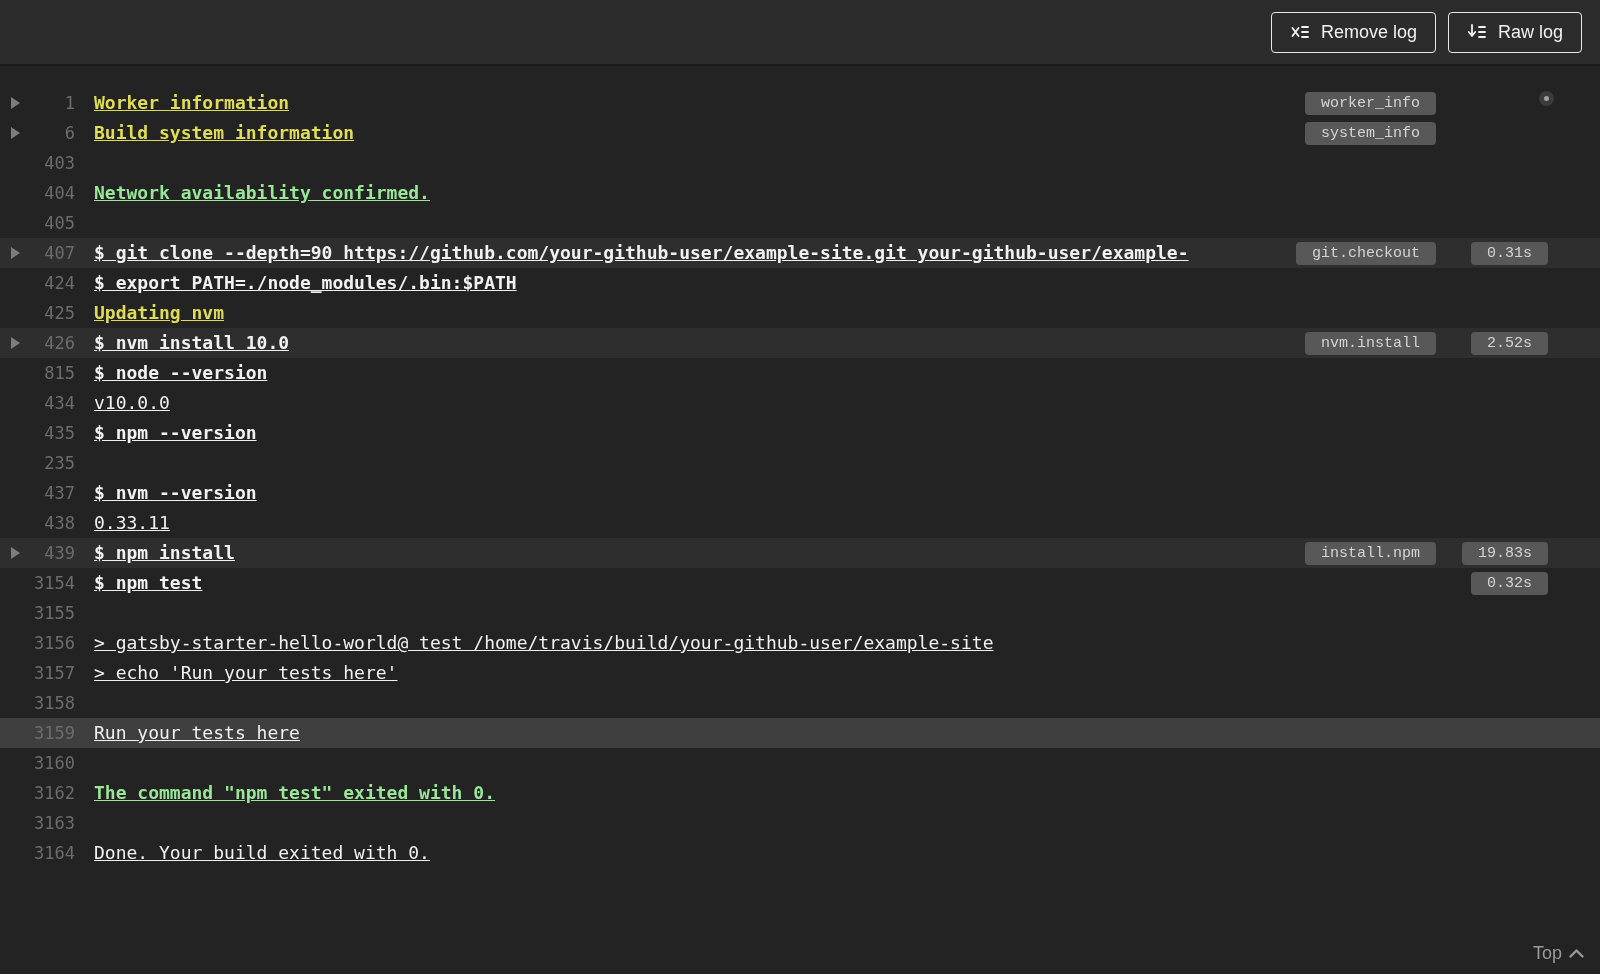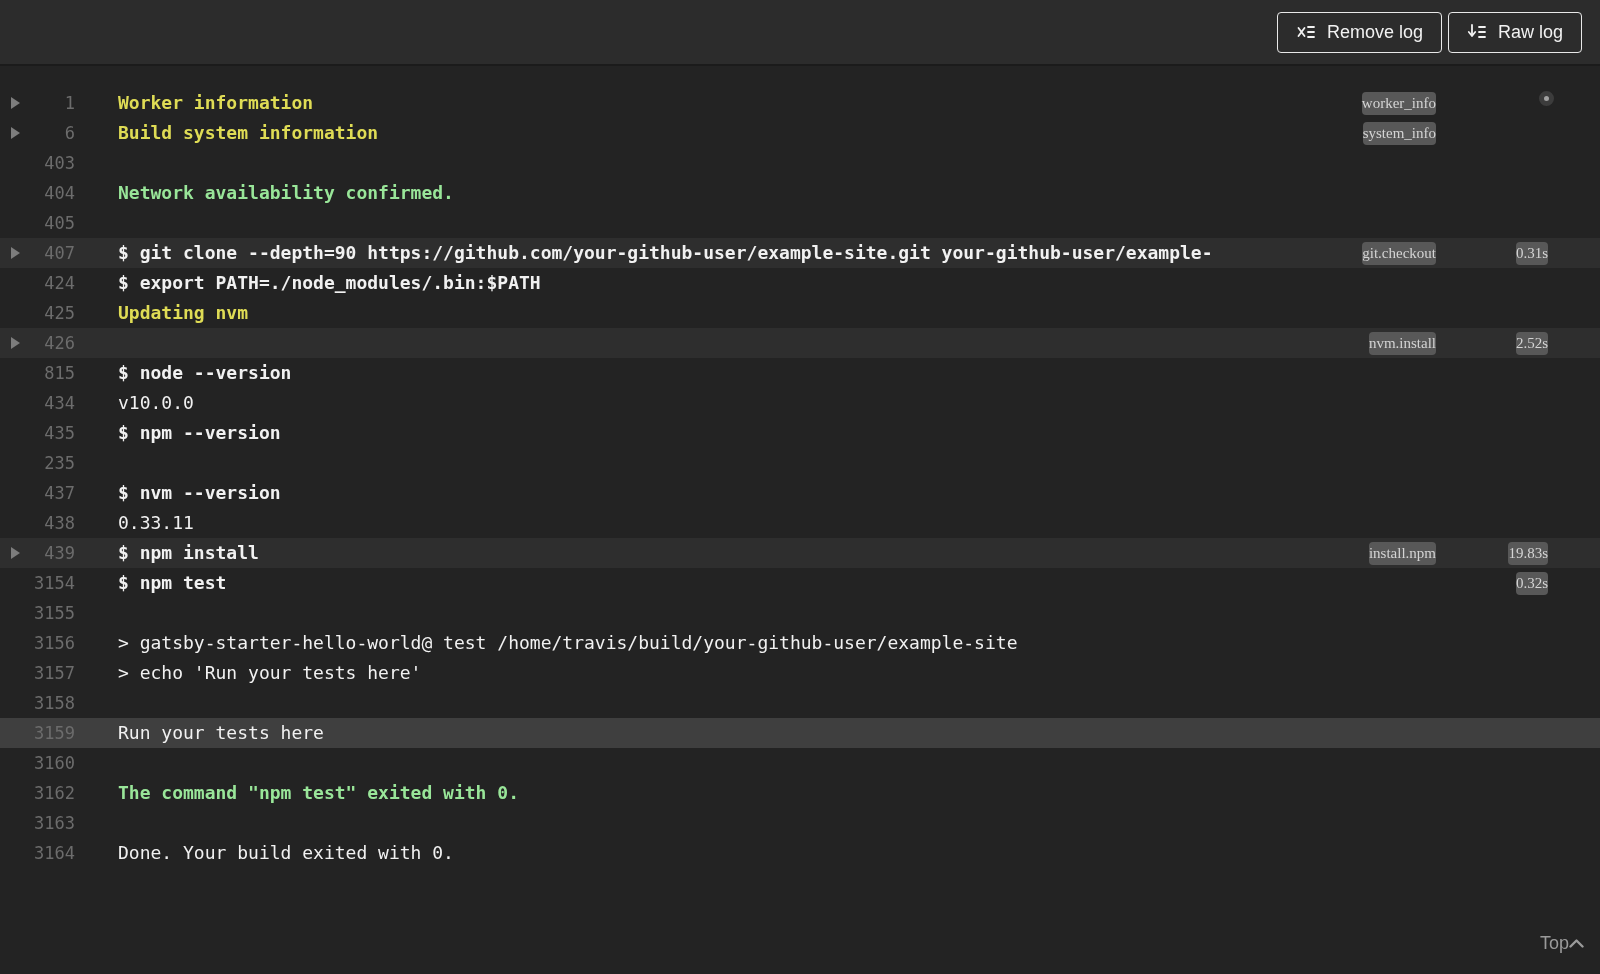--- a/index.html
+++ b/index.html
@@ -14,21 +14,21 @@
   }
 
   
   header.toolbar {
     height: 66px;
     background: var(--header-bg, #2c2c2c);
     border-bottom: 2px solid #1b1b1b;
     display: flex;
     justify-content: flex-end;
     align-items: center;
-    gap: 6px;
+    gap: 12px;
     padding: 0 18px;
   }
   .hbtn {
     display: flex;
     align-items: center;
     gap: 11px;
     background: transparent;
     border: 1px solid #e9e9e9;
     border-radius: 4px;
     color: var(--text, #f1f1f1);
@@ -60,70 +60,72 @@
     left: 0;
     top: 0;
     width: 75px;
     text-align: right;
     color: var(--line-num, #6c6c6c);
     font-size: 17px;
     cursor: pointer;
   }
   .text {
     display: block;
-    margin-left: 118px;
+    margin-left: 94px;
     margin-right: 168px;
     overflow: hidden;
+    text-decoration: underline;
   }
   .text.yellow { color: var(--yellow, #dfdc55); font-weight: bold; }
   .text.green  { color: var(--green, #99e699); font-weight: bold; }
   .text.bold   { font-weight: bold; }
   .arrow {
     position: absolute;
     left: 11px;
     top: 9px;
     width: 0; height: 0;
     border-left: 9px solid #7d7d7d;
     border-top: 6px solid transparent;
     border-bottom: 6px solid transparent;
     cursor: pointer;
   }
   .badge {
     position: absolute;
     right: 164px;
     top: 4px;
     height: 23px;
     line-height: 23px;
-    padding: 0 0;
+    padding: 0 16px;
     background: var(--badge-bg, #585858);
     color: var(--badge-text, #d4d4d4);
     border-radius: 4px;
     font-size: 15px;
-    font-family: Liberation Serif, serif;
+    font-family: Liberation Mono, monospace;
   }
   .badge.dur { right: 52px; }
 
   .anchor-dot {
     position: absolute;
     top: 25px;
     right: 46px;
     width: 15px;
     height: 15px;
     background: #a2a2a2;
     border: 5px solid #3c3c3c;
     border-radius: 50%;
     cursor: pointer;
   }
 
   .top-link {
     position: absolute;
     right: 16px;
-    bottom: 20px;
+    bottom: 10px;
     display: flex;
     align-items: center;
+    gap: 7px;
     color: var(--muted, #9a9a9a);
     font-size: 18px;
     cursor: pointer;
   }
   .top-link svg { display: block; }
 </style>
 </head>
 <body>
 
 <header class="toolbar">
@@ -151,21 +153,21 @@
 <main class="log">
   <div id="log-lines">
       <div class="row"><span class="arrow"></span><span class="num">1</span><span class="text yellow">Worker information</span><span class="badge">worker_info</span></div>
       <div class="row"><span class="arrow"></span><span class="num">6</span><span class="text yellow">Build system information</span><span class="badge">system_info</span></div>
       <div class="row"><span class="num">403</span><span class="text"></span></div>
       <div class="row"><span class="num">404</span><span class="text green">Network availability confirmed.</span></div>
       <div class="row"><span class="num">405</span><span class="text"></span></div>
       <div class="row cmdrow"><span class="arrow"></span><span class="num">407</span><span class="text bold">$ git clone --depth=90 https://github.com/your-github-user/example-site.git your-github-user/example-</span><span class="badge">git.checkout</span><span class="badge dur">0.31s</span></div>
       <div class="row"><span class="num">424</span><span class="text bold">$ export PATH=./node_modules/.bin:$PATH</span></div>
       <div class="row"><span class="num">425</span><span class="text yellow">Updating nvm</span></div>
-      <div class="row cmdrow"><span class="arrow"></span><span class="num">426</span><span class="badge">nvm.install</span><span class="badge dur">2.52s</span></div>
+      <div class="row cmdrow"><span class="arrow"></span><span class="num">426</span><span class="text bold">$ nvm install 10.0</span><span class="badge">nvm.install</span><span class="badge dur">2.52s</span></div>
       <div class="row"><span class="num">815</span><span class="text bold">$ node --version</span></div>
       <div class="row"><span class="num">434</span><span class="text">v10.0.0</span></div>
       <div class="row"><span class="num">435</span><span class="text bold">$ npm --version</span></div>
       <div class="row"><span class="num">235</span></div>
       <div class="row"><span class="num">437</span><span class="text bold">$ nvm --version</span></div>
       <div class="row"><span class="num">438</span><span class="text">0.33.11</span></div>
       <div class="row cmdrow"><span class="arrow"></span><span class="num">439</span><span class="text bold">$ npm install</span><span class="badge">install.npm</span><span class="badge dur">19.83s</span></div>
       <div class="row"><span class="num">3154</span><span class="text bold">$ npm test</span><span class="badge dur">0.32s</span></div>
       <div class="row"><span class="num">3155</span><span class="text"></span></div>
       <div class="row"><span class="num">3156</span><span class="text">&gt; gatsby-starter-hello-world@ test /home/travis/build/your-github-user/example-site</span></div>

